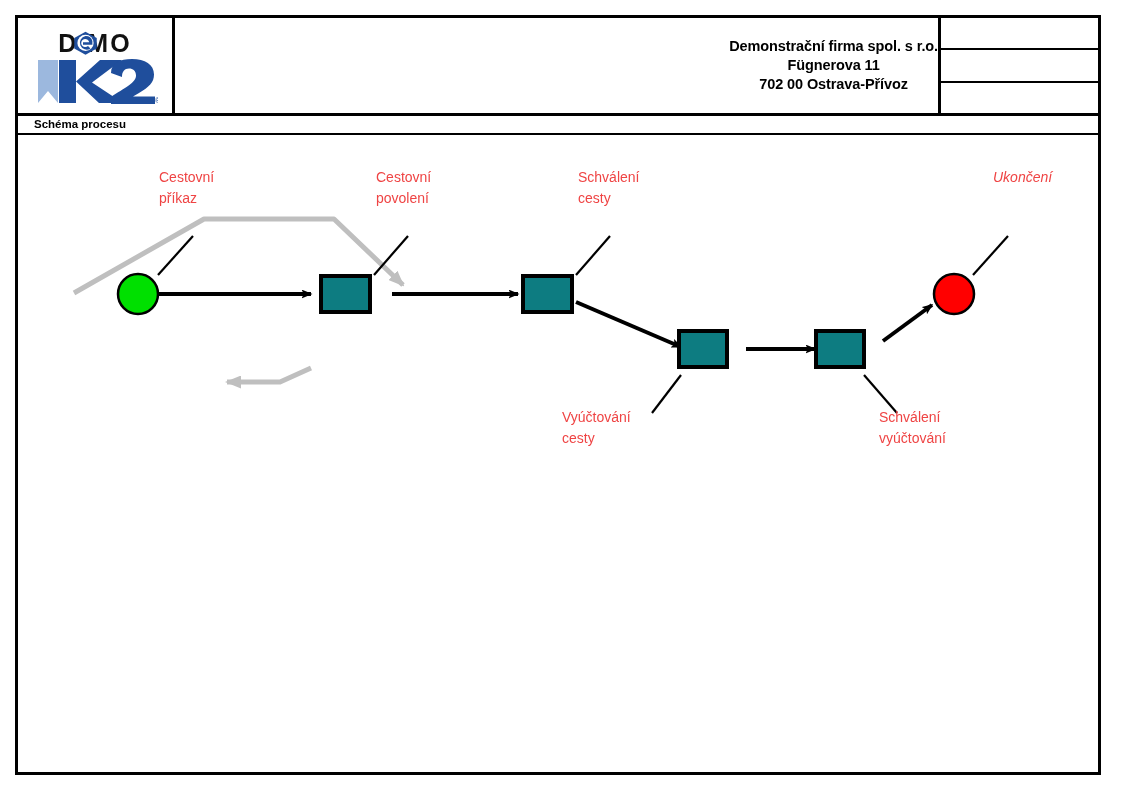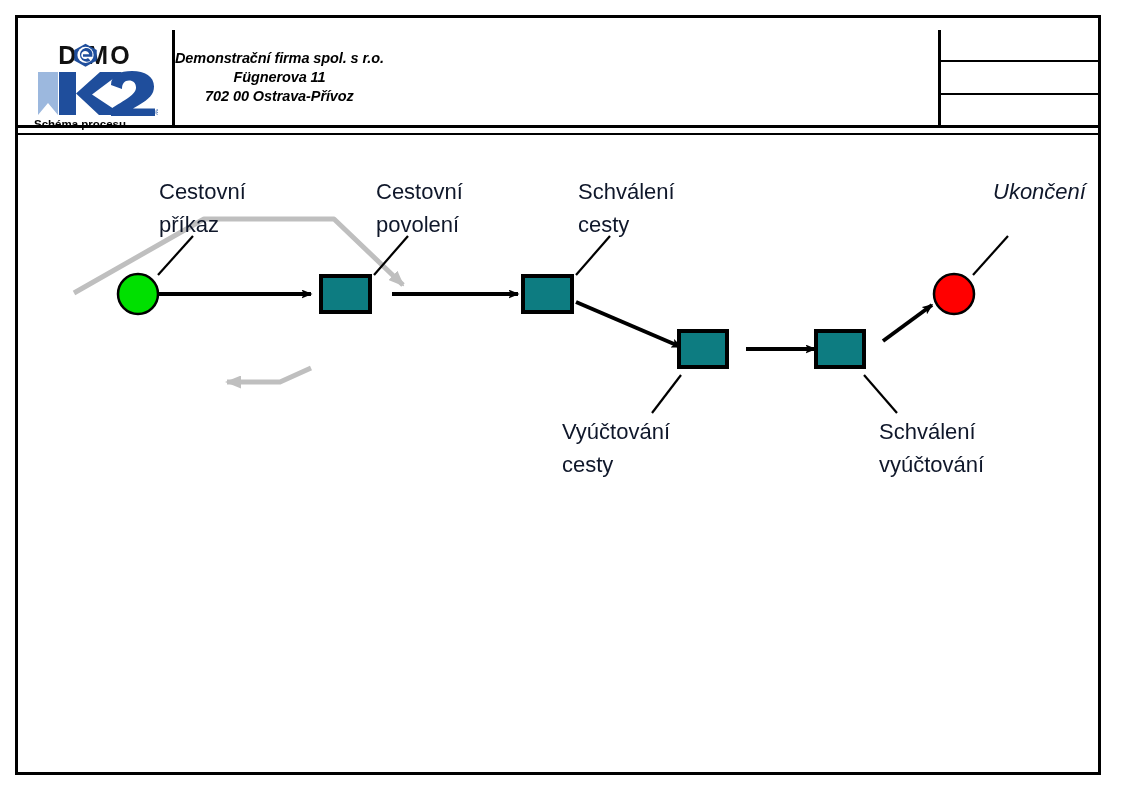--- a/index.html
+++ b/index.html
@@ -36,35 +36,33 @@
     height: 98px;
     display: flex;
     box-sizing: border-box;
   }
   .hdr-cell {
     box-sizing: border-box;
     border-right: 3px solid #000;
     border-bottom: 3px solid #000;
     height: 100%;
     position: relative;
-    margin-top: 12px;
   }
   #logo-cell {
     width: 157px;
     display: flex;
     align-items: center;
     justify-content: center;
   }
   #company-cell {
     flex: 1 1 auto;
     display: flex;
     align-items: center;
-    justify-content: flex-start;
+    justify-content: flex-end;
     text-align: center;
-    font-style: italic;
   }
   #meta-cell {
     width: 157px;
     border-right: none;
     display: flex;
     flex-direction: column;
   }
   .meta-row {
     flex: 1 1 0;
     border-bottom: 2px solid #000;
@@ -145,26 +143,25 @@
   }
   #diagram-svg {
     position: absolute;
     left: 0; top: 0;
     width: 1080px;
     height: 637px;
     display: block;
   }
   .node-label {
     position: absolute;
-    font-size: 22px;
-    color: #0f172a;
+    font-size: 14px;
+    color: #ef4444;
     line-height: 1.52;
     white-space: pre-line;
     font-family: "Liberation Sans", "DejaVu Sans", sans-serif;
-    margin-top: 8px;
   }
 </style>
 </head>
 <body>
 
 <div id="doc-frame">
 
   <div id="header-band">
 
     <div class="hdr-cell" id="logo-cell">

